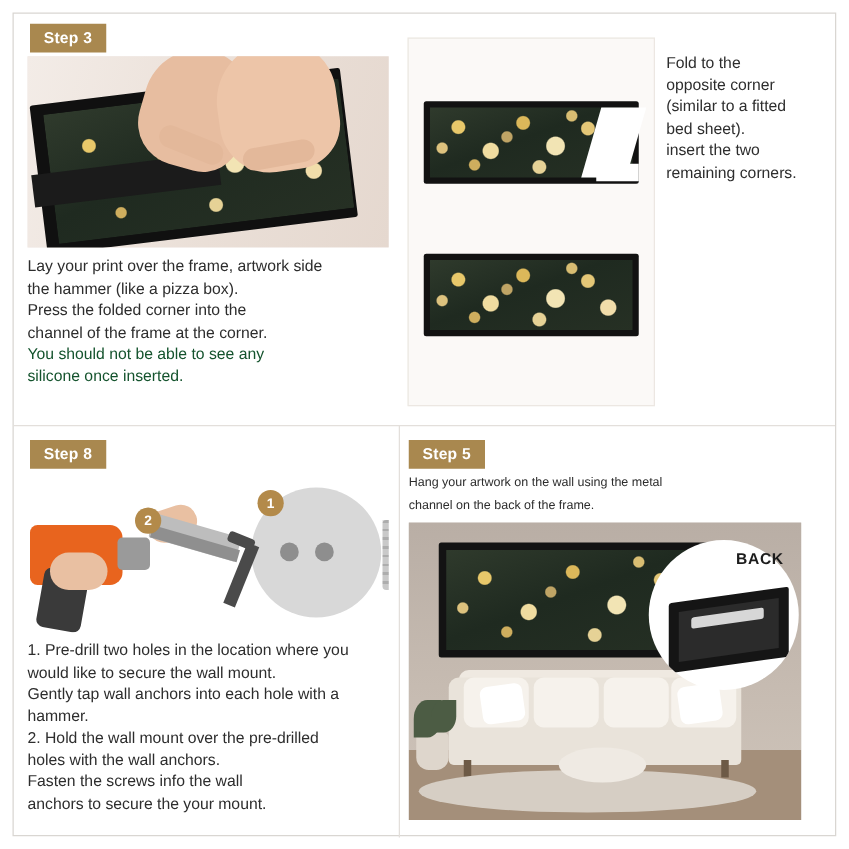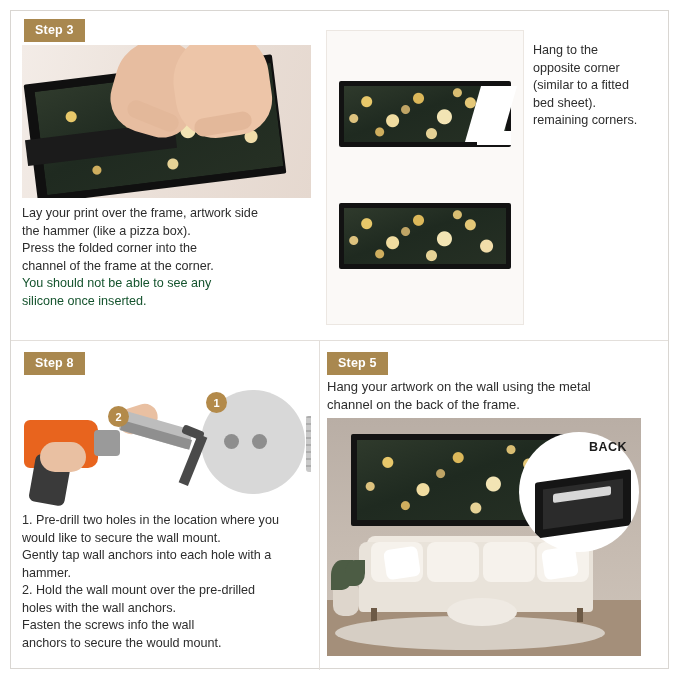--- a/index.html
+++ b/index.html
@@ -68,21 +68,21 @@
   #step4-text {
     position: absolute; left: 22px; top: 512px;
     width: 290px;
     font-size: 12.6px; line-height: 17.5px; color: #2d2d2d;
   }
   
   #step5-badge { position: absolute; left: 327px; top: 352px; }
   #step5-text {
     position: absolute; left: 327px; top: 378px;
     width: 310px;
-    font-size: 13px; line-height: 17.5px; color: #2d2d2d;
+    font-size: 10px; line-height: 17.5px; color: #2d2d2d;
   }
   #step5-photo {
     position: absolute; left: 327px; top: 418px;
     width: 314px; height: 238px;
     overflow: hidden; background: #cbc3bb;
   }
   
   .art {
     position: absolute;
     background:
@@ -189,24 +189,25 @@
     <div class="card-frame" style="left:12px; top:50px; width:172px; height:66px;"></div>
     <div class="art" style="left:17px; top:55px; width:162px; height:56px;"></div>
     <div class="card-white" style="left:146px; top:55px; width:36px; height:56px; transform: skewX(-16deg);"></div>
     <div class="card-white" style="left:150px; top:100px; width:34px; height:14px;"></div>
 
     <div class="card-frame" style="left:12px; top:172px; width:172px; height:66px;"></div>
     <div class="art" style="left:17px; top:177px; width:162px; height:56px;"></div>
   </div>
 
   <div id="step3-side-text">
-    <div>Hang to the</div>
+    <div>Fold to the</div>
     <div>opposite corner</div>
     <div>(similar to a fitted</div>
     <div>bed sheet).</div>
+    <div>insert the two</div>
     <div>remaining corners.</div>
   </div>
 
   <div class="divider" style="top:340px;"></div>
   <div class="divider" style="top:340px; left:319px; width:1px; height:330px;"></div>
 
   <div class="step-badge" id="step4-badge">Step 8</div>
 
   <div id="step4-photo">
     <div class="s4-bg"></div>
@@ -229,21 +230,21 @@
   </div>
 
   <div id="step4-text">
     <div>1. Pre-drill two holes in the location where you</div>
     <div>would like to secure the wall mount.</div>
     <div>Gently tap wall anchors into each hole with a</div>
     <div>hammer.</div>
     <div>2. Hold the wall mount over the pre-drilled</div>
     <div>holes with the wall anchors.</div>
     <div>Fasten the screws info the wall</div>
-    <div>anchors to secure the would mount.</div>
+    <div>anchors to secure the your mount.</div>
   </div>
 
   <div class="step-badge" id="step5-badge">Step 5</div>
 
   <div id="step5-text">
     <div>Hang your artwork on the wall using the metal</div>
     <div>channel on the back of the frame.</div>
   </div>
 
   <div id="step5-photo">

